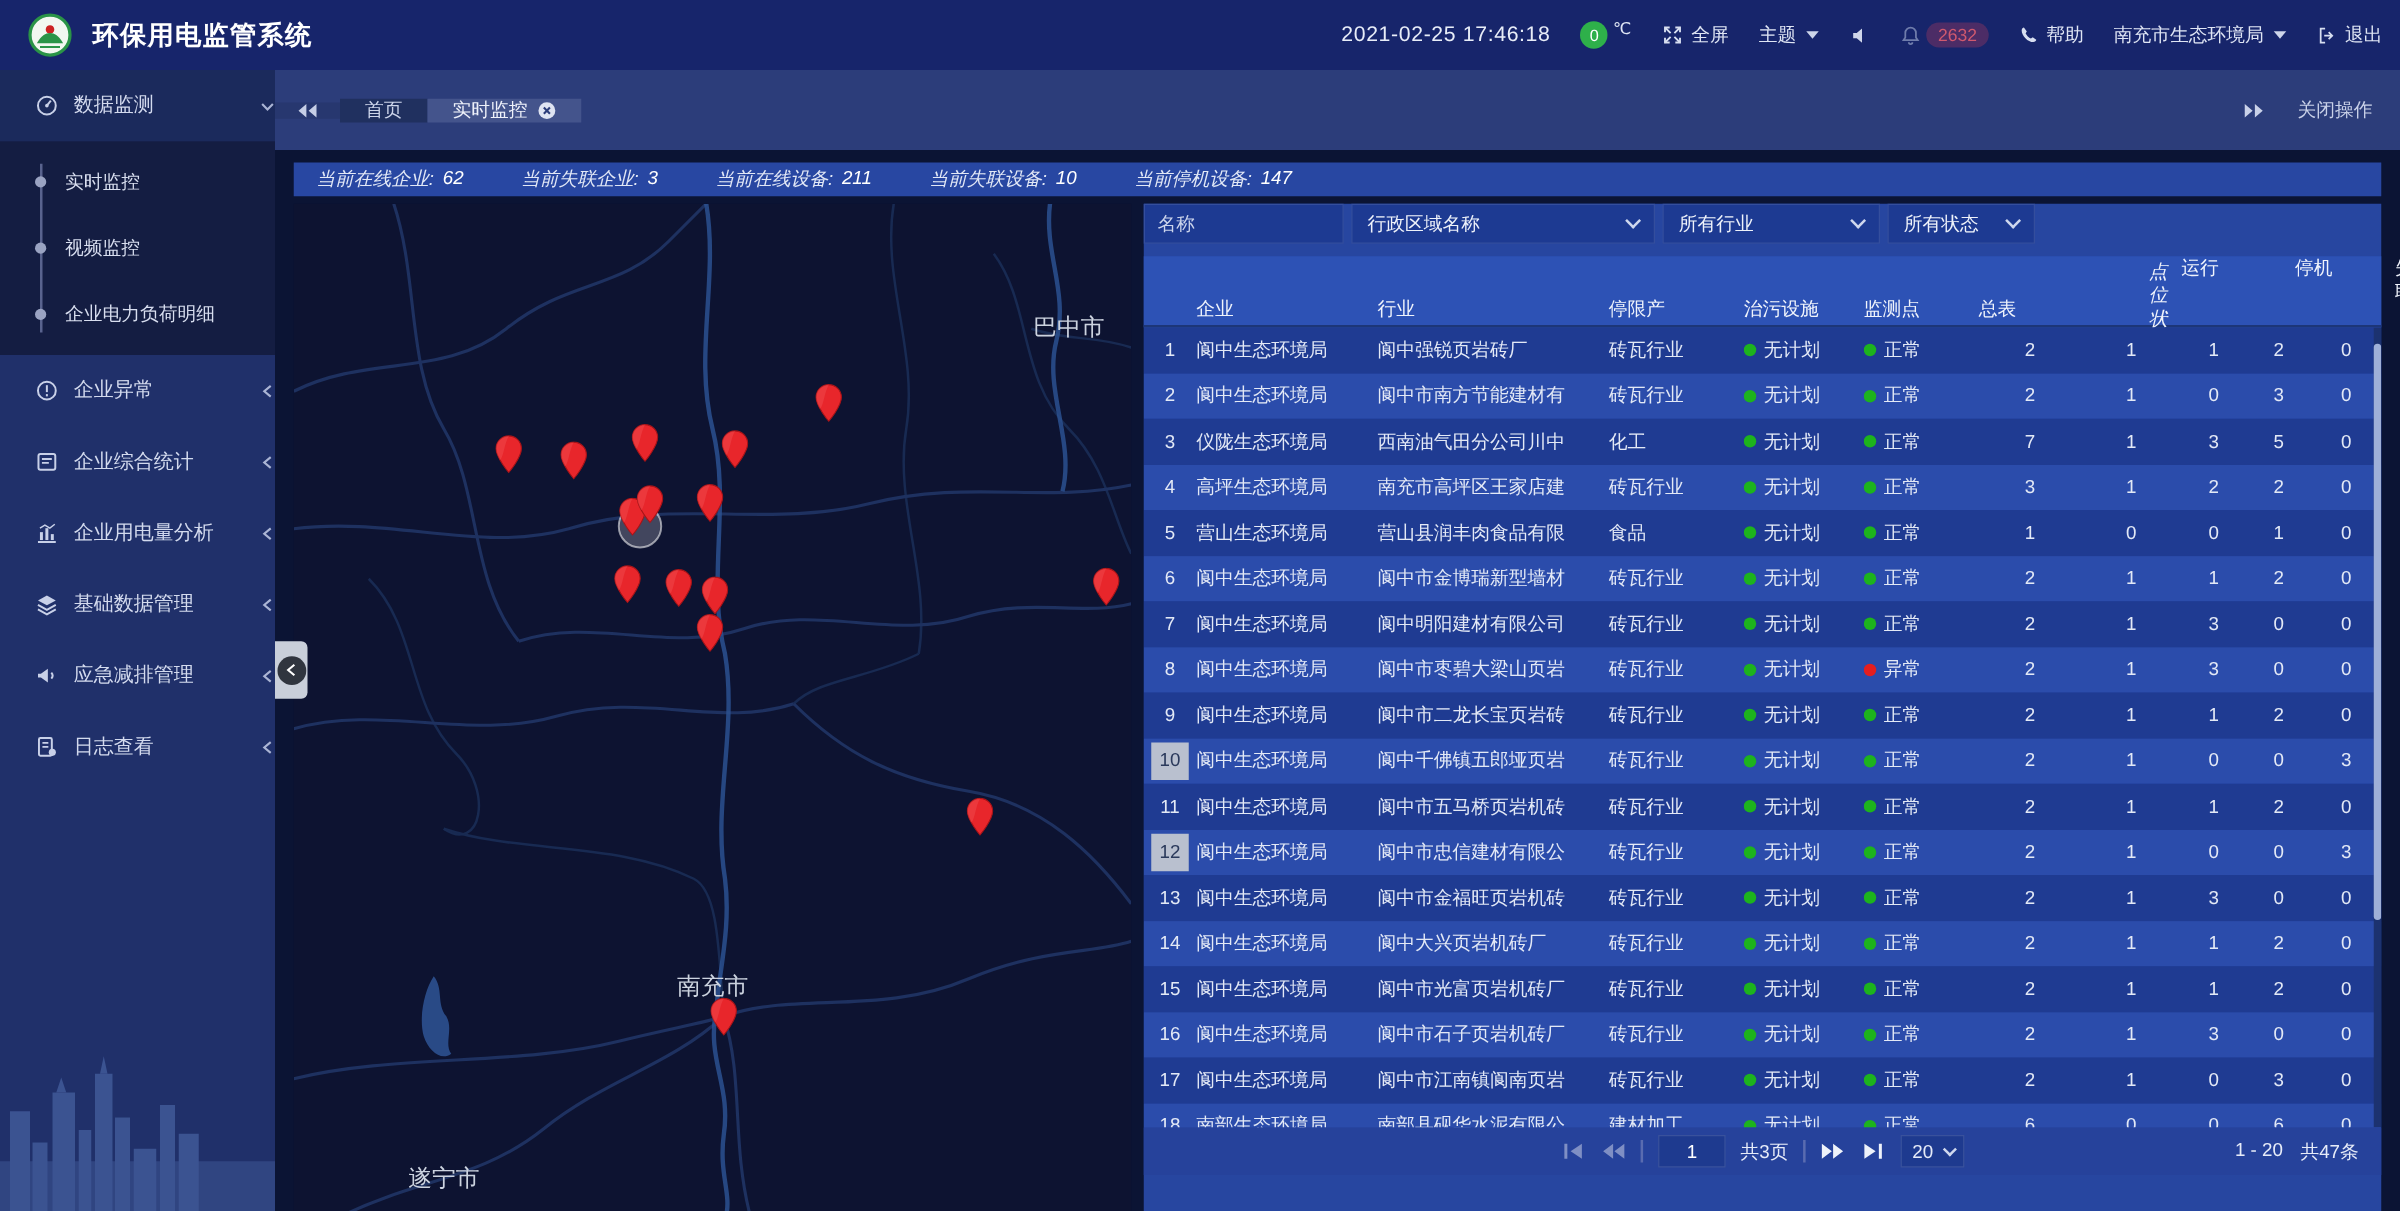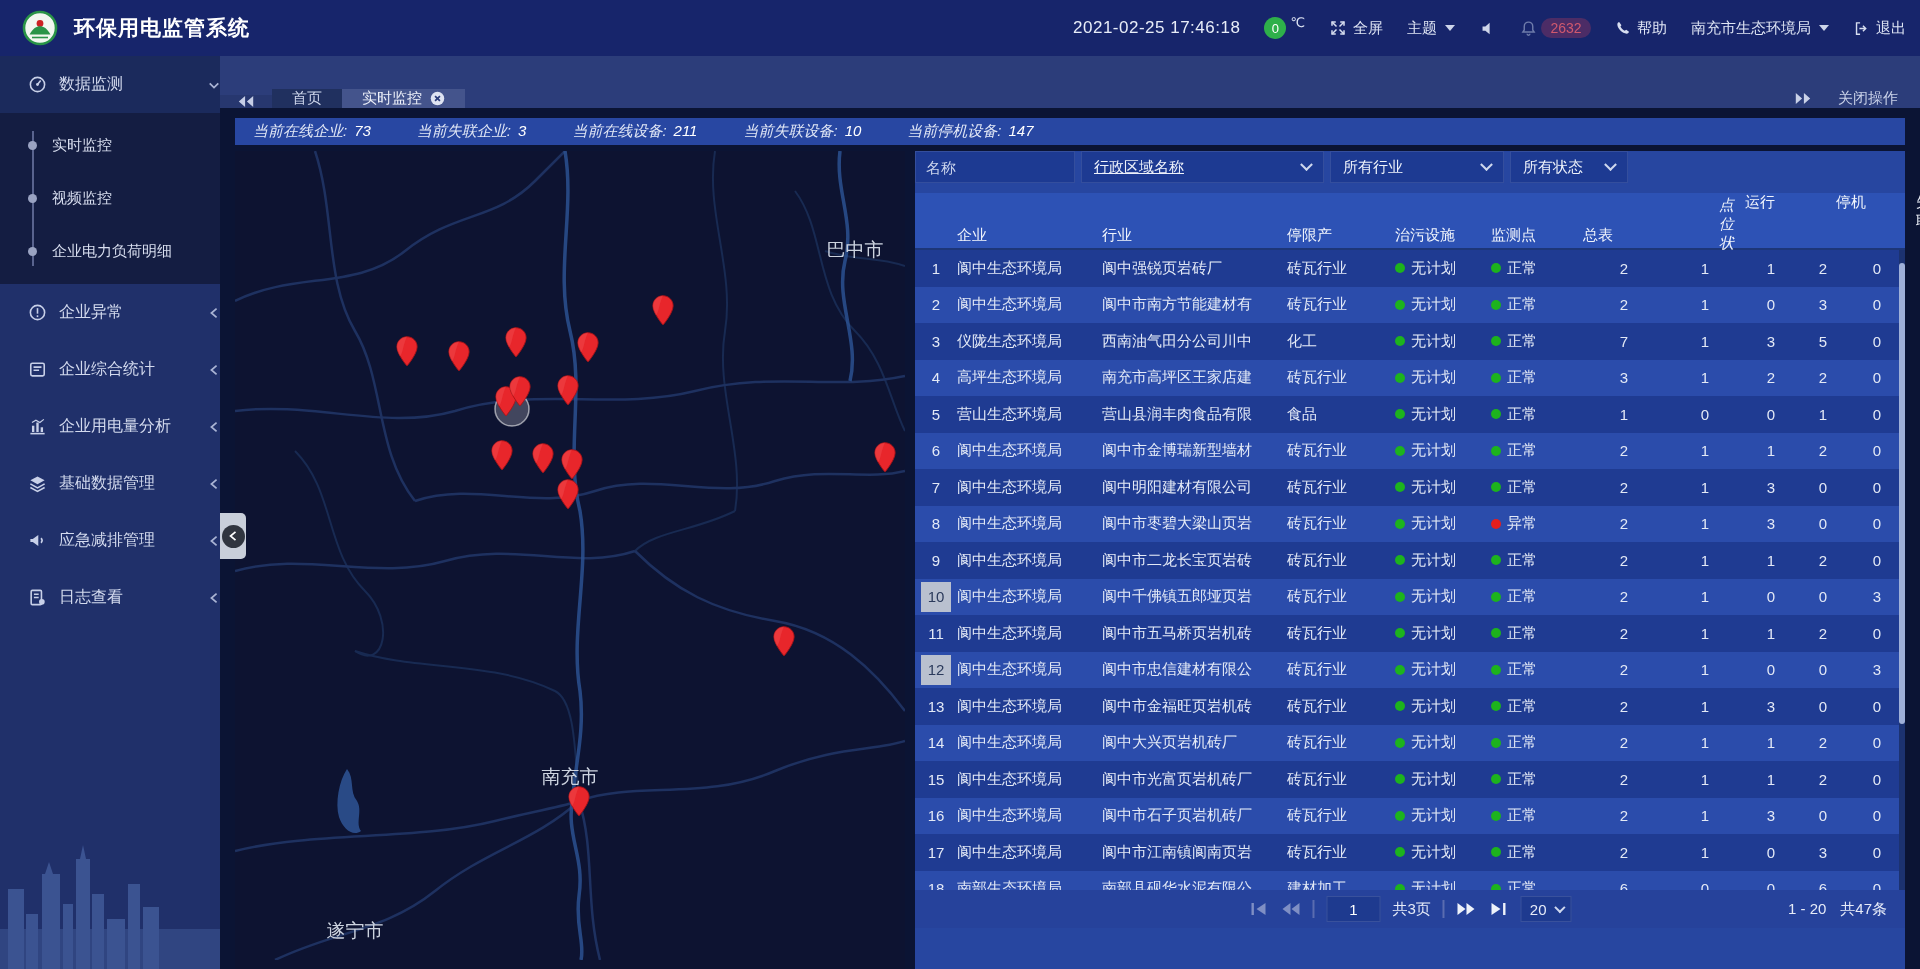--- a/index.html
+++ b/index.html
@@ -55,21 +55,21 @@
   .menu-item .chev{margin-left:auto;width:12px;height:12px;color:#aab4d4;}
   .submenu{background:var(--submenu-bg);position:relative;padding:6px 0;}
   .submenu::before{content:"";position:absolute;left:32px;top:18px;bottom:18px;width:2px;background:#59638e;}
   .sub-item{height:53px;display:flex;align-items:center;padding-left:52px;font-size:15px;color:#d8deef;cursor:pointer;position:relative;}
   .sub-item::before{content:"";position:absolute;left:28px;top:50%;margin-top:-5px;width:9px;height:9px;border-radius:50%;background:#9aa3c2;}
   .skyline{position:absolute;left:0;bottom:0;width:220px;height:150px;opacity:.45;color:#5d7ec2;}
   .collapse-handle{position:absolute;left:220px;top:457px;width:26px;height:46px;background:#c9cfda;border-radius:0 5px 5px 0;display:flex;align-items:center;justify-content:center;cursor:pointer;z-index:5;}
   .collapse-handle .circ{width:23px;height:23px;border-radius:50%;background:#30353f;display:flex;align-items:center;justify-content:center;color:#fff;}
 
   
-  .tabbar{height:52px;background:var(--tabbar-bg);display:flex;align-items:flex-end;flex:none;}
+  .tabbar{height:64px;background:var(--tabbar-bg);display:flex;align-items:center;flex:none;}
   .tab-scroll{width:52px;display:flex;align-items:center;justify-content:center;background:#27376f;color:#c6cee6;cursor:pointer;}
   .tab{display:flex;align-items:center;gap:8px;padding:0 20px;font-size:15px;color:#ccd4ea;cursor:pointer;background:var(--tab-idle);}
   .tab.active{background:var(--tab-active);color:#eef1fa;}
   .tab .icon{color:#dfe4f2;}
   .tabbar-right{margin-left:auto;display:flex;align-items:center;gap:26px;padding-right:22px;color:#c9d1e8;font-size:15px;}
   .tabbar-right .icon{color:#c9d1e8;cursor:pointer;}
   .close-ops{cursor:pointer;}
 
   
   .statsbar{height:27px;margin:10px 15px 6px;background:var(--stats-bg);display:flex;align-items:center;padding:0 18px;gap:46px;flex:none;font-size:15px;}
@@ -88,21 +88,21 @@
   .map-label{fill:#ccd3df;font-size:19px;text-anchor:middle;}
   .cluster-ring{fill:rgba(255,255,255,.22);stroke:rgba(255,255,255,.55);stroke-width:1.5;}
 
   
   .panel{flex:1;background:var(--panel-bg);display:flex;flex-direction:column;min-width:0;}
   .filters{height:32px;margin:0 0 10px;display:flex;gap:6px;flex:none;}
   .f-input{width:160px;background:#1d3a92;border:1px solid rgba(255,255,255,.10);color:#eef2fa;font-size:15px;padding:0 10px;outline:none;}
   .f-input::placeholder{color:#ccd5ec;}
   .f-select{background:#1d3a92;border:1px solid rgba(255,255,255,.10);display:flex;align-items:center;padding:0 12px;font-size:15px;color:#eef2fa;cursor:pointer;}
   .f-select .sel-caret{margin-left:auto;width:9px;height:9px;border-right:2px solid #cfd8ee;border-bottom:2px solid #cfd8ee;transform:rotate(45deg) translate(-2px,-2px);}
-  .f-region{width:243px;text-decoration:underline;}.f-industry{width:174px;}.f-status{width:118px;}
+  .f-region{width:243px;}.f-industry{width:174px;}.f-status{width:118px;}
 
   .grid-cols{display:grid;grid-template-columns:42px 145px 185px 108px 96px 92px 82px 80px 52px 52px 1fr;}
   .thead{background:var(--thead-bg);height:57px;flex:none;font-size:15px;color:#f0f4fc;position:relative;border-bottom:2px solid #1d3678;}
   .thead .th{display:flex;align-items:center;}
   .th-point-group{grid-column:9/12;display:flex;flex-direction:row;justify-content:center;}
   .pg-title{font-style:italic;text-align:center;padding:3px 0 6px;}
   .pg-subs{display:grid;grid-template-columns:52px 52px 1fr;gap:39px;}
   .pg-subs span{text-align:center;}
 
   .rows{height:640px;overflow:hidden;flex:none;position:relative;}
@@ -410,21 +410,21 @@
         <svg class="icon" width="18" height="13">
             <use href="#i-dright"></use>
           </svg>
         <span class="close-ops">关闭操作</span>
       </div>
     </div>
 
     <div class="statsbar">
   <span class="stat">
     <span class="stat-label">当前在线企业:</span>
-    <span class="stat-value">73</span>
+    <span class="stat-value">62</span>
   </span>
 
   <span class="stat">
     <span class="stat-label">当前失联企业:</span>
     <span class="stat-value">3</span>
   </span>
 
   <span class="stat">
     <span class="stat-label">当前在线设备:</span>
     <span class="stat-value">211</span>

